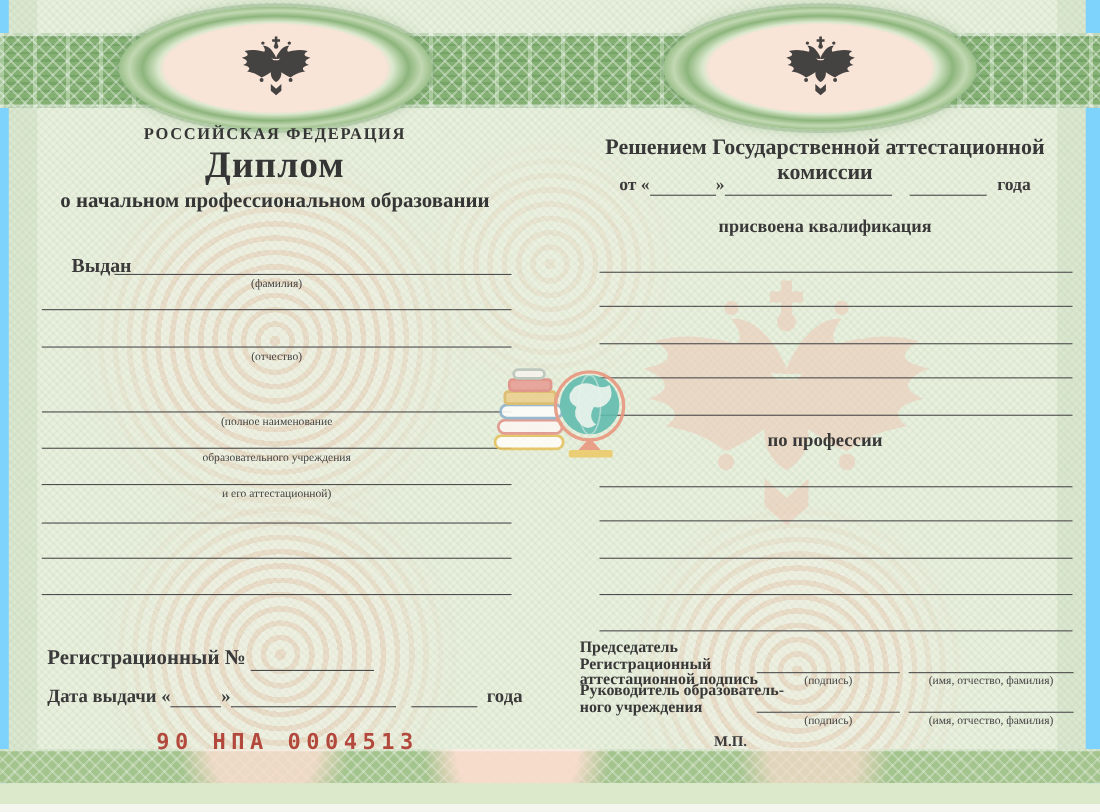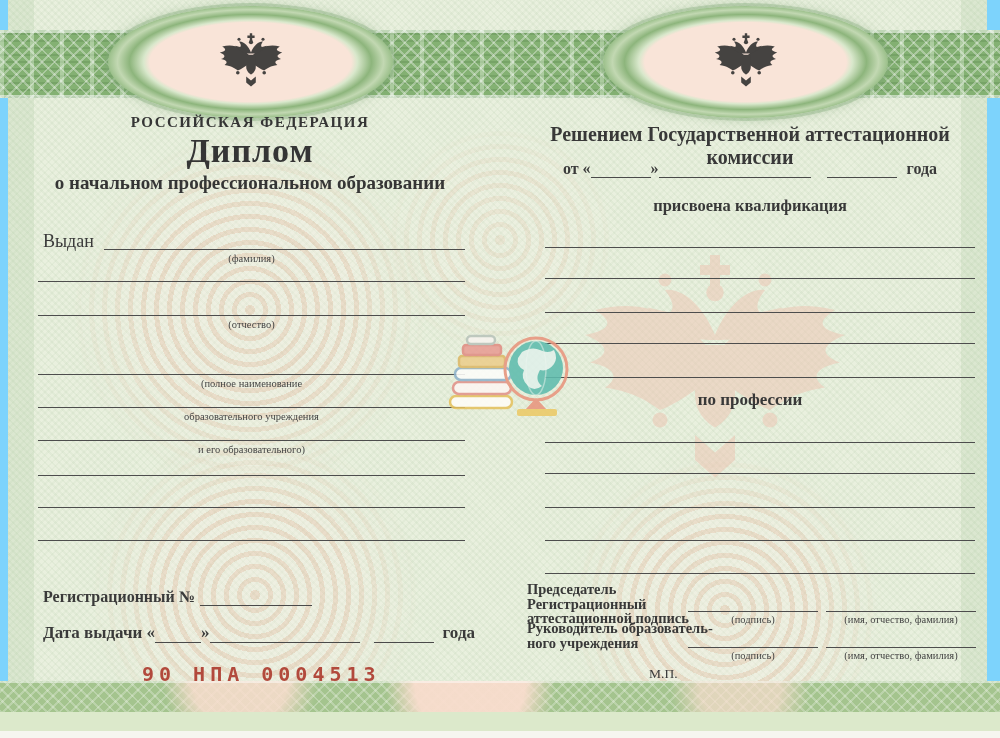--- a/index.html
+++ b/index.html
@@ -41,31 +41,31 @@
        radial-gradient(circle at 74% 20%, rgba(249,221,206,.7) 0 40px, transparent 70px),
        repeating-linear-gradient(45deg, rgba(255,255,255,.25) 0 2px, transparent 2px 8px),
        repeating-linear-gradient(-45deg, rgba(255,255,255,.25) 0 2px, transparent 2px 8px);
      box-shadow:inset 0 2px 0 rgba(255,255,255,.45);}
   .bottom-light{position:absolute;left:0;right:0;top:712px;height:26px;background:#dce9cb;}
   
   .hdr-left{position:absolute;left:30px;width:440px;text-align:center;font-weight:bold;color:#353535;}
   .t-country{top:114px;font-size:15px;letter-spacing:1.5px;}
   .t-title{top:132px;font-size:34px;letter-spacing:1px;}
   .t-sub{top:172px;font-size:19px;}
-  .lbl{position:absolute;font-weight:400;color:#3a3a3a;}
+  .lbl{position:absolute;font-weight:700;color:#3a3a3a;margin-left:22px;}
   .rule{position:absolute;height:0;border-top:1px solid #4d4d4d;}
   .sublabel{position:absolute;left:38px;width:427px;text-align:center;font-size:10.5px;color:#454545;}
   .flexrow{position:absolute;display:flex;align-items:flex-end;font-weight:600;color:#3a3a3a;}
   .blank{display:inline-block;border-bottom:1px solid #4a4a4a;height:17px;}
   .rcenter{position:absolute;left:520px;width:460px;text-align:center;font-weight:600;color:#383838;}
   .sig{position:absolute;left:527px;width:200px;font-size:14.5px;line-height:14.5px;font-weight:600;color:#383838;}
   .caption{position:absolute;text-align:center;font-size:10.5px;color:#454545;}
   .serial{position:absolute;left:142px;top:662px;font-family:"DejaVu Sans Mono",monospace;
      font-size:20px;font-weight:bold;letter-spacing:5px;color:#b2493c;}
-  .seal{position:absolute;left:649px;top:666px;font-size:13.5px;font-weight:400;color:#3a3a3a;}
+  .seal{position:absolute;left:649px;top:666px;font-size:13.5px;font-weight:700;color:#3a3a3a;}
   .logo-wm{position:absolute;left:448px;top:318px;opacity:.88;}
 </style>
 </head>
 <body>
 
 <svg width="0" height="0" style="position:absolute">
   <defs>
     <symbol id="eagle" viewBox="0 0 120 100">
       <g fill="currentColor">
         <g id="eagle-half">
@@ -127,27 +127,27 @@
   <div class="rule" style="left:38px;top:315px;width:427px"></div>
   <div class="sublabel" style="top:319px">(отчество)</div>
 
   <div class="rule" style="left:38px;top:374px;width:427px"></div>
   <div class="sublabel" style="top:378px">(полное наименование</div>
 
   <div class="rule" style="left:38px;top:407px;width:427px"></div>
   <div class="sublabel" style="top:411px">образовательного учреждения</div>
 
   <div class="rule" style="left:38px;top:440px;width:427px"></div>
-  <div class="sublabel" style="top:444px">и его образовательного)</div>
+  <div class="sublabel" style="top:444px">и его аттестационной)</div>
 
   <div class="rule" style="left:38px;top:475px;width:427px"></div>
   <div class="rule" style="left:38px;top:507px;width:427px"></div>
   <div class="rule" style="left:38px;top:540px;width:427px"></div>
 
-  <div class="flexrow" style="left:43px;top:588px;font-size:16px">
+  <div class="flexrow" style="left:43px;top:588px;font-size:19px">
     <span>Регистрационный №</span>
     <span class="blank" style="width:112px;margin-left:5px"></span>
   </div>
 
   <div class="flexrow" style="left:43px;top:623px;font-size:17px">
     <span>Дата выдачи «</span>
     <span class="blank" style="width:46px"></span>
     <span>»</span>
     <span class="blank" style="width:150px"></span>
     <span class="blank" style="width:60px;margin-left:14px"></span>

